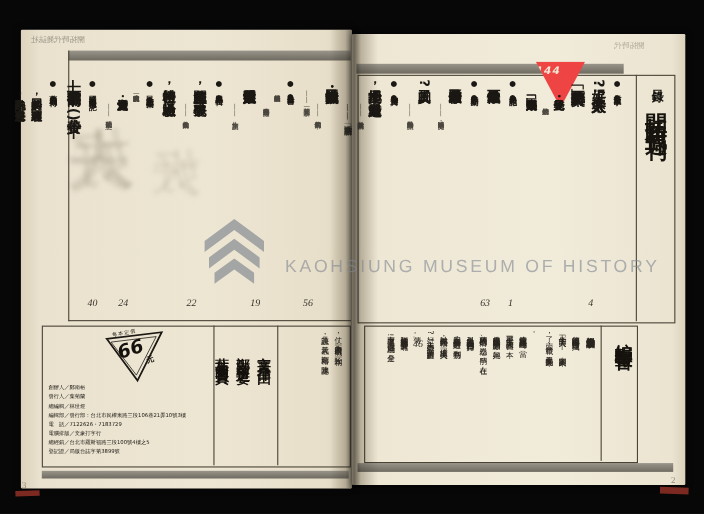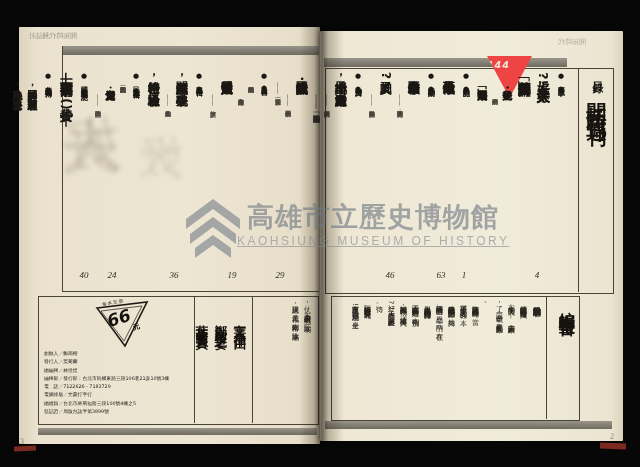--- a/index.html
+++ b/index.html
@@ -56,22 +56,22 @@
   
   #badge{left:93px;top:300px;width:60px;height:50px;z-index:10;}
   #badge .b66{position:absolute;left:14px;top:8px;font-size:17px;font-weight:700;font-style:italic;
     transform:rotate(-18deg);color:#15120d;}
   #badge .byuan{position:absolute;left:40px;top:22px;font-size:7px;font-weight:700;transform:rotate(-18deg);color:#15120d;}
   #badge .blabel{position:absolute;left:9px;top:0px;font-size:4.5px;transform:rotate(-10deg);color:#2a2620;letter-spacing:1px;}
   
   #colophon{left:44px;top:350px;width:146px;height:66px;z-index:10;overflow:hidden;}
   #colophon div{font-size:4.8px;line-height:1.72;color:#23201a;white-space:nowrap;}
   #wm-zh{left:247px;top:199px;font-size:27px;font-weight:700;color:rgba(110,119,130,.62);letter-spacing:1px;z-index:40;}
-  #wm-en{left:237px;top:234px;font-size:12px;letter-spacing:2.5px;color:rgba(126,134,145,.60);
-    font-family:"Liberation Sans",sans-serif;z-index:40;text-decoration:underline;}
+  #wm-en{left:259px;top:234px;font-size:16px;letter-spacing:2.5px;color:rgba(126,134,145,.60);
+    font-family:"Liberation Sans",sans-serif;z-index:40;}
   #wm-logo{left:184px;top:196px;z-index:40;opacity:.62;}
   
   .ghost{color:rgba(55,52,45,.45);filter:blur(.5px);transform:scaleX(-1);font-size:7px;z-index:4;}
   .ghost-big{font-weight:700;z-index:3;filter:blur(2px);writing-mode:vertical-rl;}
   .pgnum{font-size:8px;color:#8f887a;z-index:6;font-family:"Liberation Serif",serif;}
 </style>
 </head>
 <body>
 
 <div id="stage">
@@ -141,24 +141,24 @@
       <div class="e-marker">●國民黨官場現形記●</div>
       <div class="e-xl">翻雲覆雨一高手——黃少谷(下)</div>
       <div class="e-marker">●萬歲爺列傳●</div>
       <div class="e-md ind1">美齡回國，「改造」蔣經國</div>
       <div class="e-md ind1">內亂外患，「吾兒」發愁</div>
     </div>
   <div id="toc-pagerefs">
       <span class="pref" style="left: 537px;">4</span>
       <span class="pref" style="left: 464px;">1</span>
       <span class="pref" style="left: 441px;">63</span>
-      <span class="pref" style="left: 390px;">46</span>
-      <span class="pref" style="left: 280px;">29</span>
+      <span class="pref" style="left: 380px; margin-top: 37px;">46</span>
+      <span class="pref" style="left: 280px;">56</span>
       <span class="pref" style="left: 232px;">19</span>
-      <span class="pref" style="left: 174px;">36</span>
+      <span class="pref" style="left: 174px;">22</span>
       <span class="pref" style="left: 112px;">24</span>
       <span class="pref" style="left: 84px;">40</span>
     </div>
 
   <div class="abs" style="left:331px;top:296px;width:247px;height:123px;border:1px solid #4a4437;z-index:8;"></div>
   <div class="abs rule" style="left:546px;top:296px;width:1px;height:123px;"></div>
   <div id="ed-title" class="abs">編輯室報告</div>
   <div id="ed-body" class="abs">
       <div class="ed-col first">親愛的讀者：</div>
       <div class="ed-col">曾經活躍中國與台灣政壇達六</div>
@@ -221,16 +221,15 @@
 
   <div id="spine" class="abs"></div>
 
   <svg id="wm-logo" class="abs" width="58" height="64" viewBox="0 0 58 64">
     <g fill="#79818c">
       <polygon points="29,3 56,23 56,33 29,13 2,33 2,23"></polygon>
       <polygon points="29,21 52,38 52,48 29,31 6,48 6,38"></polygon>
       <polygon points="29,39 47,52 47,62 29,49 11,62 11,52"></polygon>
     </g>
   </svg>
-  <div id="wm-zh" class="abs">高雄市立歷史博物館</div>
   <div id="wm-en" class="abs">KAOHSIUNG MUSEUM OF HISTORY</div>
 
 </div>
 
 </body></html>

